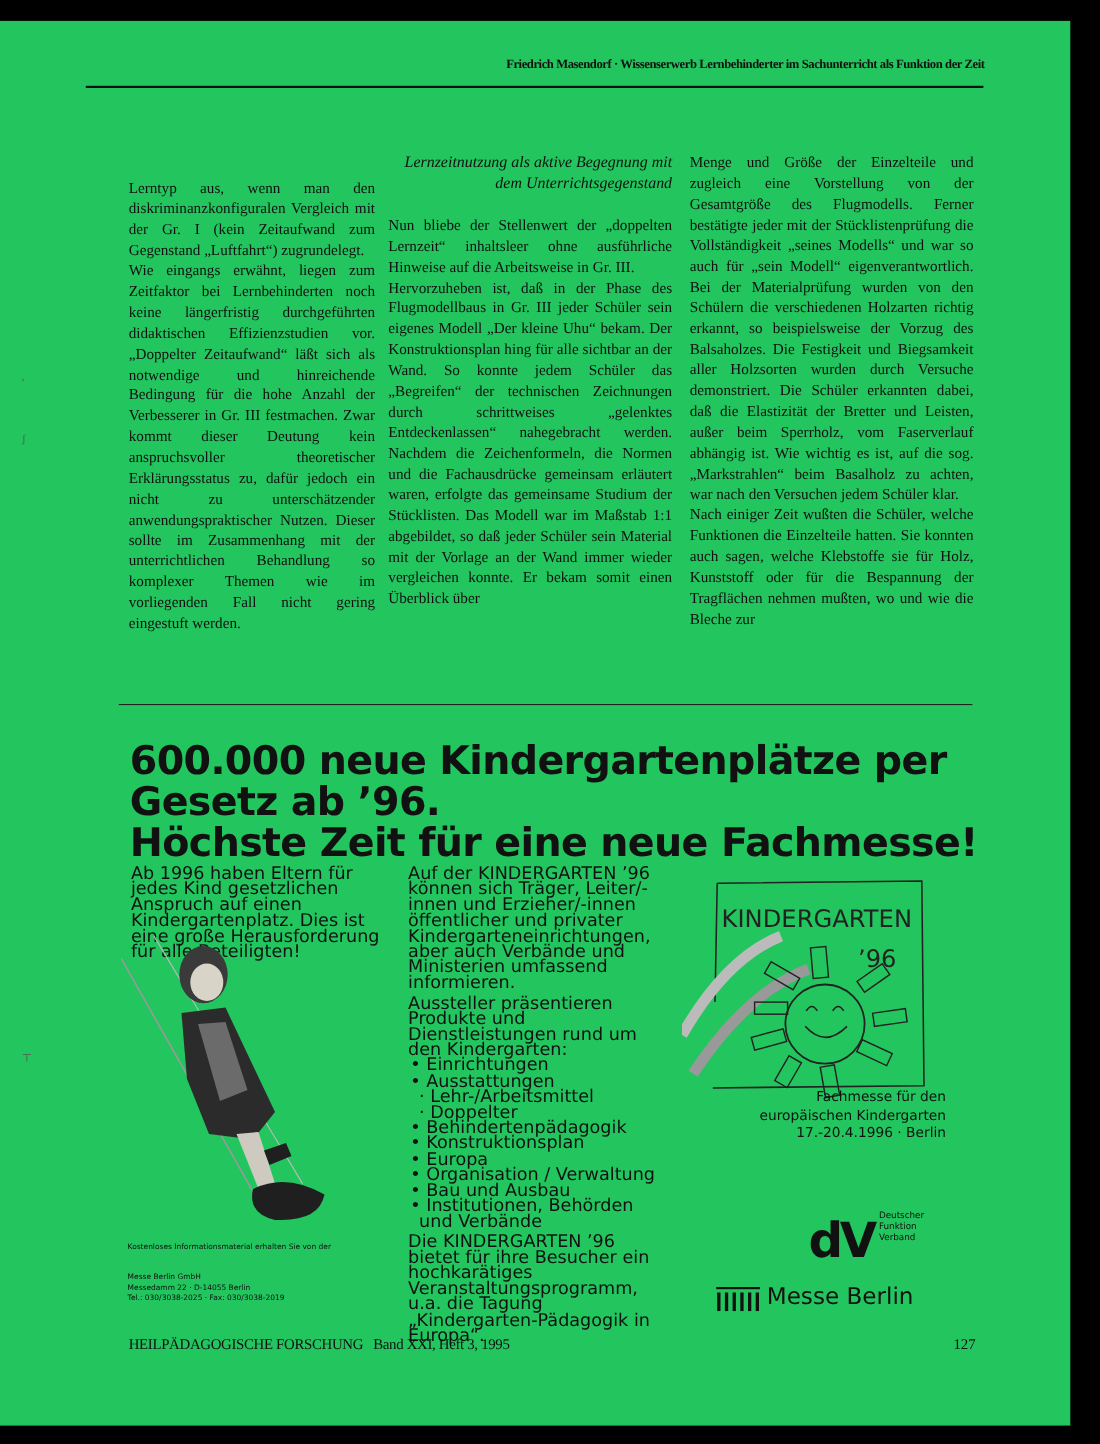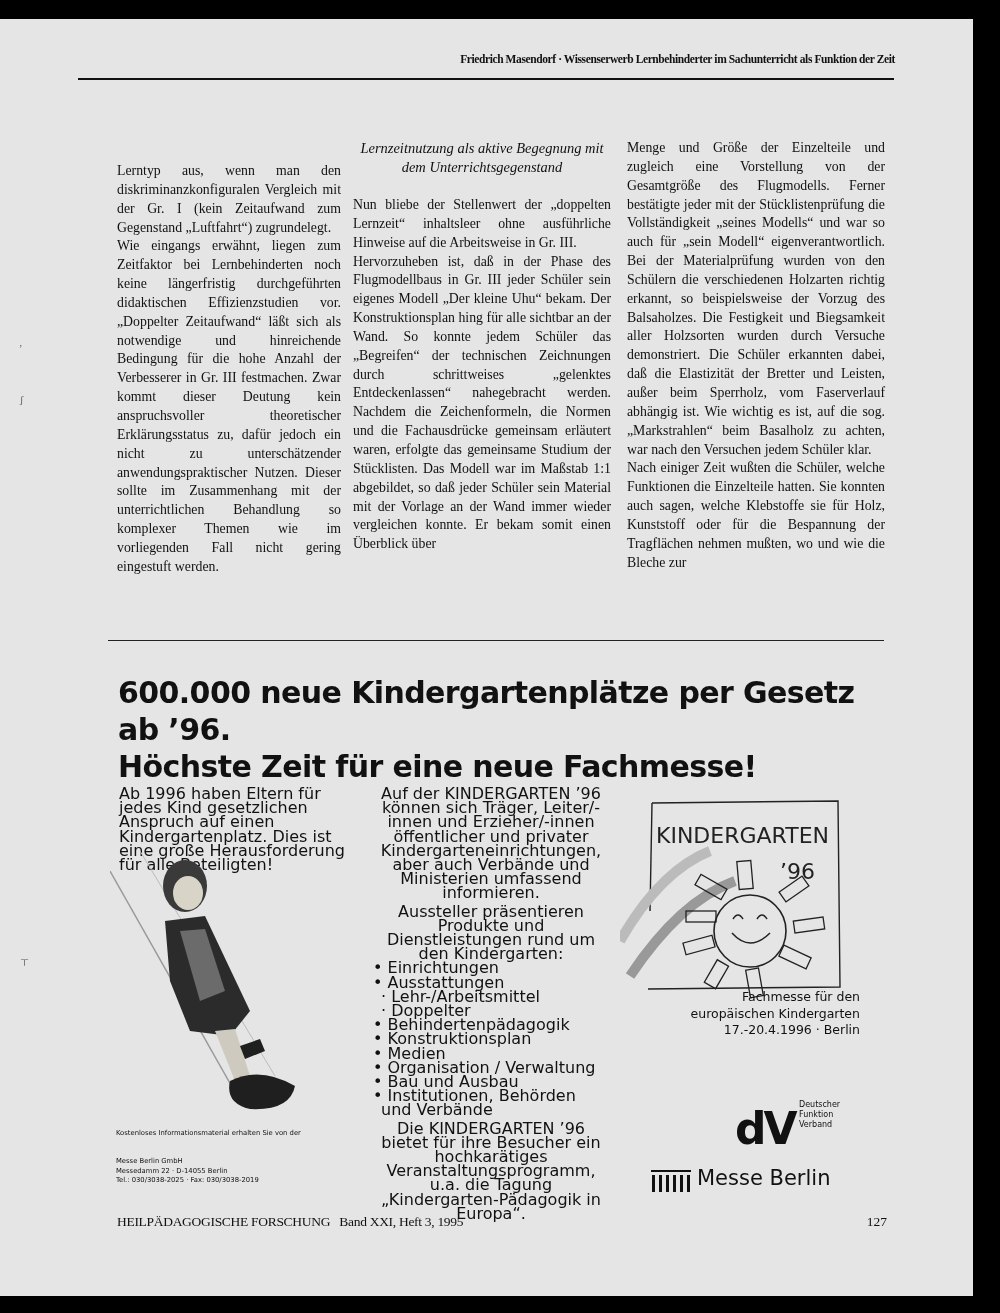--- a/index.html
+++ b/index.html
@@ -1,33 +1,33 @@
 <!DOCTYPE html>
 <html><head>
 <meta charset="utf-8">
 <style>
   html, body { margin:0; padding:0; }
   body { width:1000px; height:1313px; background:#000; position:relative; overflow:hidden; }
-  .page { position:absolute; left:0; top:19px; width:973px; height:1277px; background:#e5e5e5; }
+  .page { position:absolute; left:0; top:19px; width:973px; height:1277px; background:#22c55e; }
   .serif { font-family:"Liberation Serif","DejaVu Serif",serif; color:#111; }
   .sans { font-family:"DejaVu Sans","Liberation Sans",sans-serif; color:#111; }
   .running-head { position:absolute; left:370px; top:34px; width:525px; text-align:right; font-size:11.5px; font-weight:bold; letter-spacing:-0.4px; }
   .head-rule { position:absolute; left:78px; top:59px; width:816px; height:2px; background:#111; }
   .col { position:absolute; top:120px; font-size:13.8px; line-height:18.85px; text-align:justify; }
   .col p { margin:0; }
   .col1 { left:117px; width:224px;margin-top:23px; }
   .col2 { left:353px; width:258px; }
   .col3 { left:627px; width:258px; }
-  .col-heading { font-style:italic; font-size:14.5px; line-height:19px; margin-bottom:19px !important; text-align:center; }
+  .col-heading { font-style:italic; font-size:14.5px; line-height:19px; margin-bottom:19px !important; text-align:right; }
   .mid-rule { position:absolute; left:108px; top:621px; width:776px; height:1px; background:#222; }
-  .ad-headline { position:absolute; left:118px; top:655px; width:780px; font-size:30px; font-weight:bold; line-height:37px; letter-spacing:-0.6px; }
+  .ad-headline { position:absolute; left:118px; top:655px; width:780px; font-size:36px; font-weight:bold; line-height:37px; letter-spacing:-0.6px; }
   .ad-text { position:absolute; font-size:16px; line-height:14.2px; }
   .ad-left { left:119px; top:768px; width:230px; }
   .ad-mid { left:371px; top:768px; width:240px; }
-  .ad-mid p { margin:0 0 4px 0;text-align:center; }
+  .ad-mid p { margin:0 0 4px 0; }
   .ad-mid ul { margin:0 0 4px 0; padding:0; list-style:none; }
   .ad-mid li { padding-left:10px; text-indent:-8px; }
   .ad-mid li.sub { padding-left:14px; text-indent:-4px; }
   .photo { position:absolute; left:110px; top:822px; width:230px; height:280px; }
   .ad-small { position:absolute; font-size:6.8px; line-height:9.5px; left:116px; }
   .logo-box { position:absolute; left:620px; top:772px; width:230px; height:240px; }
   .logo-caption { position:absolute; left:640px; top:970px; width:220px; text-align:right; font-size:12.5px; line-height:16.5px; }
   .dv-logo { position:absolute; left:735px; top:1078px; width:130px; height:40px; }
   .dv-letters { position:absolute; left:0; top:-6px; font-size:44px; font-weight:bold; letter-spacing:-3px;margin-top:12px; }
   .dv-text { position:absolute; left:64px; top:3px; font-size:8px; line-height:10px; }
@@ -98,21 +98,21 @@
   <div class="ad-text ad-mid sans">
     <p>Auf der KINDERGARTEN ’96 können sich Träger, Leiter/-innen und Erzieher/-innen öffentlicher und privater Kindergarteneinrichtungen, aber auch Verbände und Ministerien umfassend informieren.</p>
     <p style="margin-bottom:0">Aussteller präsentieren Produkte und Dienstleistungen rund um den Kindergarten:</p>
     <ul>
       <li>• Einrichtungen</li>
       <li>• Ausstattungen</li>
       <li class="sub">· Lehr-/Arbeitsmittel</li>
       <li class="sub">· Doppelter</li>
       <li>• Behindertenpädagogik</li>
       <li>• Konstruktionsplan</li>
-      <li>• Medien</li>
+      <li>• Europa</li>
       <li>• Organisation / Verwaltung</li>
       <li>• Bau und Ausbau</li>
       <li>• Institutionen, Behörden und Verbände</li>
     </ul>
     <p>Die KINDERGARTEN ’96 bietet für ihre Besucher ein hochkarätiges Veranstaltungsprogramm, u.a. die Tagung „Kindergarten-Pädagogik in Europa“.</p>
   </div>
 
   <svg class="logo-box" viewBox="0 0 230 240">
     <path d="M32 12 L218 10 L220 196 L28 198" fill="none" stroke="#222" stroke-width="1.4"></path>
     <path d="M32 12 L30 120" fill="none" stroke="#222" stroke-width="1.4"></path>

